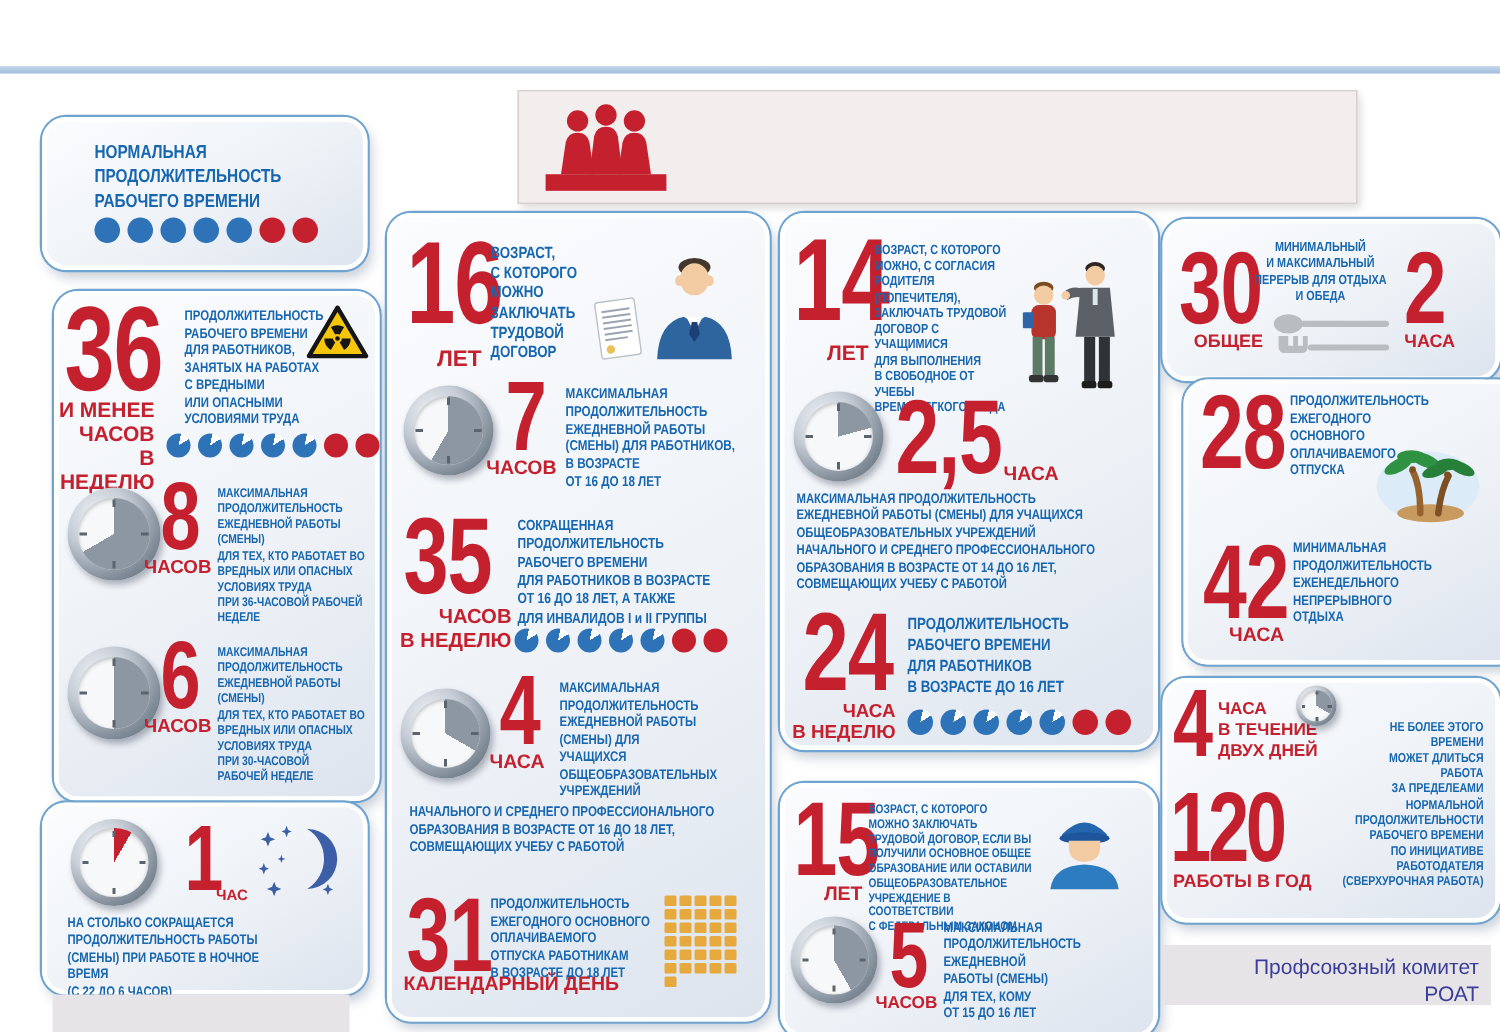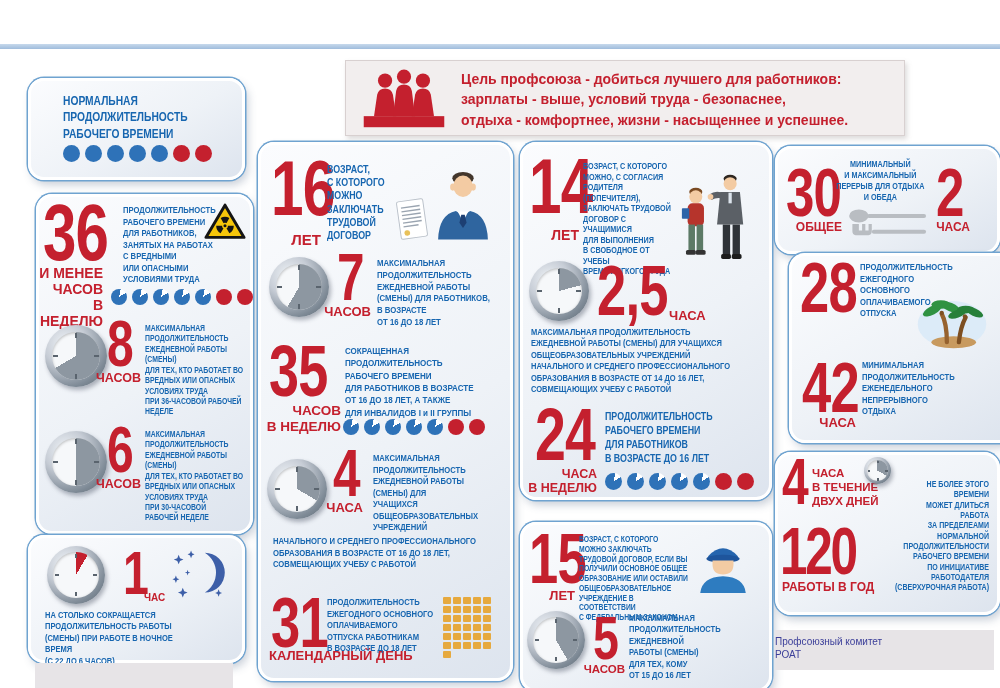--- a/index.html
+++ b/index.html
@@ -46,21 +46,21 @@
   .clock .tick{background:#5a646e;}
   .clock .t12{left:calc(50% - 1px);top:13%;width:2px;height:8%;}
   .clock .t6{left:calc(50% - 1px);bottom:13%;width:2px;height:8%;}
   .clock .t3{right:13%;top:calc(50% - 1px);height:2px;width:8%;}
   .clock .t9{left:13%;top:calc(50% - 1px);height:2px;width:8%;}
   
   .cal{display:grid;grid-template-columns:repeat(5,8px);gap:2px;}
   .cal span{width:8px;height:7px;background:#e6a93e;border-radius:1px;}
   
   .graybar{position:absolute;background:#e7e4e7;}
-  .committee{color:#3b3e99;font-size:10px;line-height:1.3;text-align:left;white-space:pre-line;
+  .committee{color:#3b3e99;font-size:14px;line-height:1.3;text-align:right;white-space:pre-line;
              padding:5px 8px 0 0;}
 </style>
 </head>
 <body>
 
 <div class="page">
 
   <div class="banner-strip"></div>
 
   <div class="goal">
@@ -68,23 +68,20 @@
       <g fill="#c4202e">
         <rect x="4" y="61" width="102" height="14"></rect>
         <circle cx="31" cy="16" r="9"></circle>
           <path d="M17,61 L21,34 Q23,26 31,26 Q39,26 41,34 L45,61 Z"></path>
         <circle cx="55" cy="11" r="9"></circle>
           <path d="M41,61 L45,29 Q47,21 55,21 Q63,21 65,29 L69,61 Z"></path>
         <circle cx="79" cy="16" r="9"></circle>
           <path d="M65,61 L69,34 Q71,26 79,26 Q87,26 89,34 L93,61 Z"></path>
       </g>
     </svg>
-    <p class="goal-text">Цель профсоюза - добиться лучшего для работников:
-зарплаты - выше, условий труда - безопаснее,
-отдыха - комфортнее, жизни - насыщеннее и успешнее.</p>
   </div>
 
   <div class="box" style="left:28px;top:78px;width:211px;height:96px">
     <p class="desc" style="left:32px;top:12px;font-size:12.5px;line-height:1.3;width:200px">НОРМАЛЬНАЯ
 ПРОДОЛЖИТЕЛЬНОСТЬ
 РАБОЧЕГО ВРЕМЕНИ</p>
     <div class="dots lg" style="left:32px;top:64px">
         <span class="dot blue"></span>
         <span class="dot blue"></span>
         <span class="dot blue"></span>

